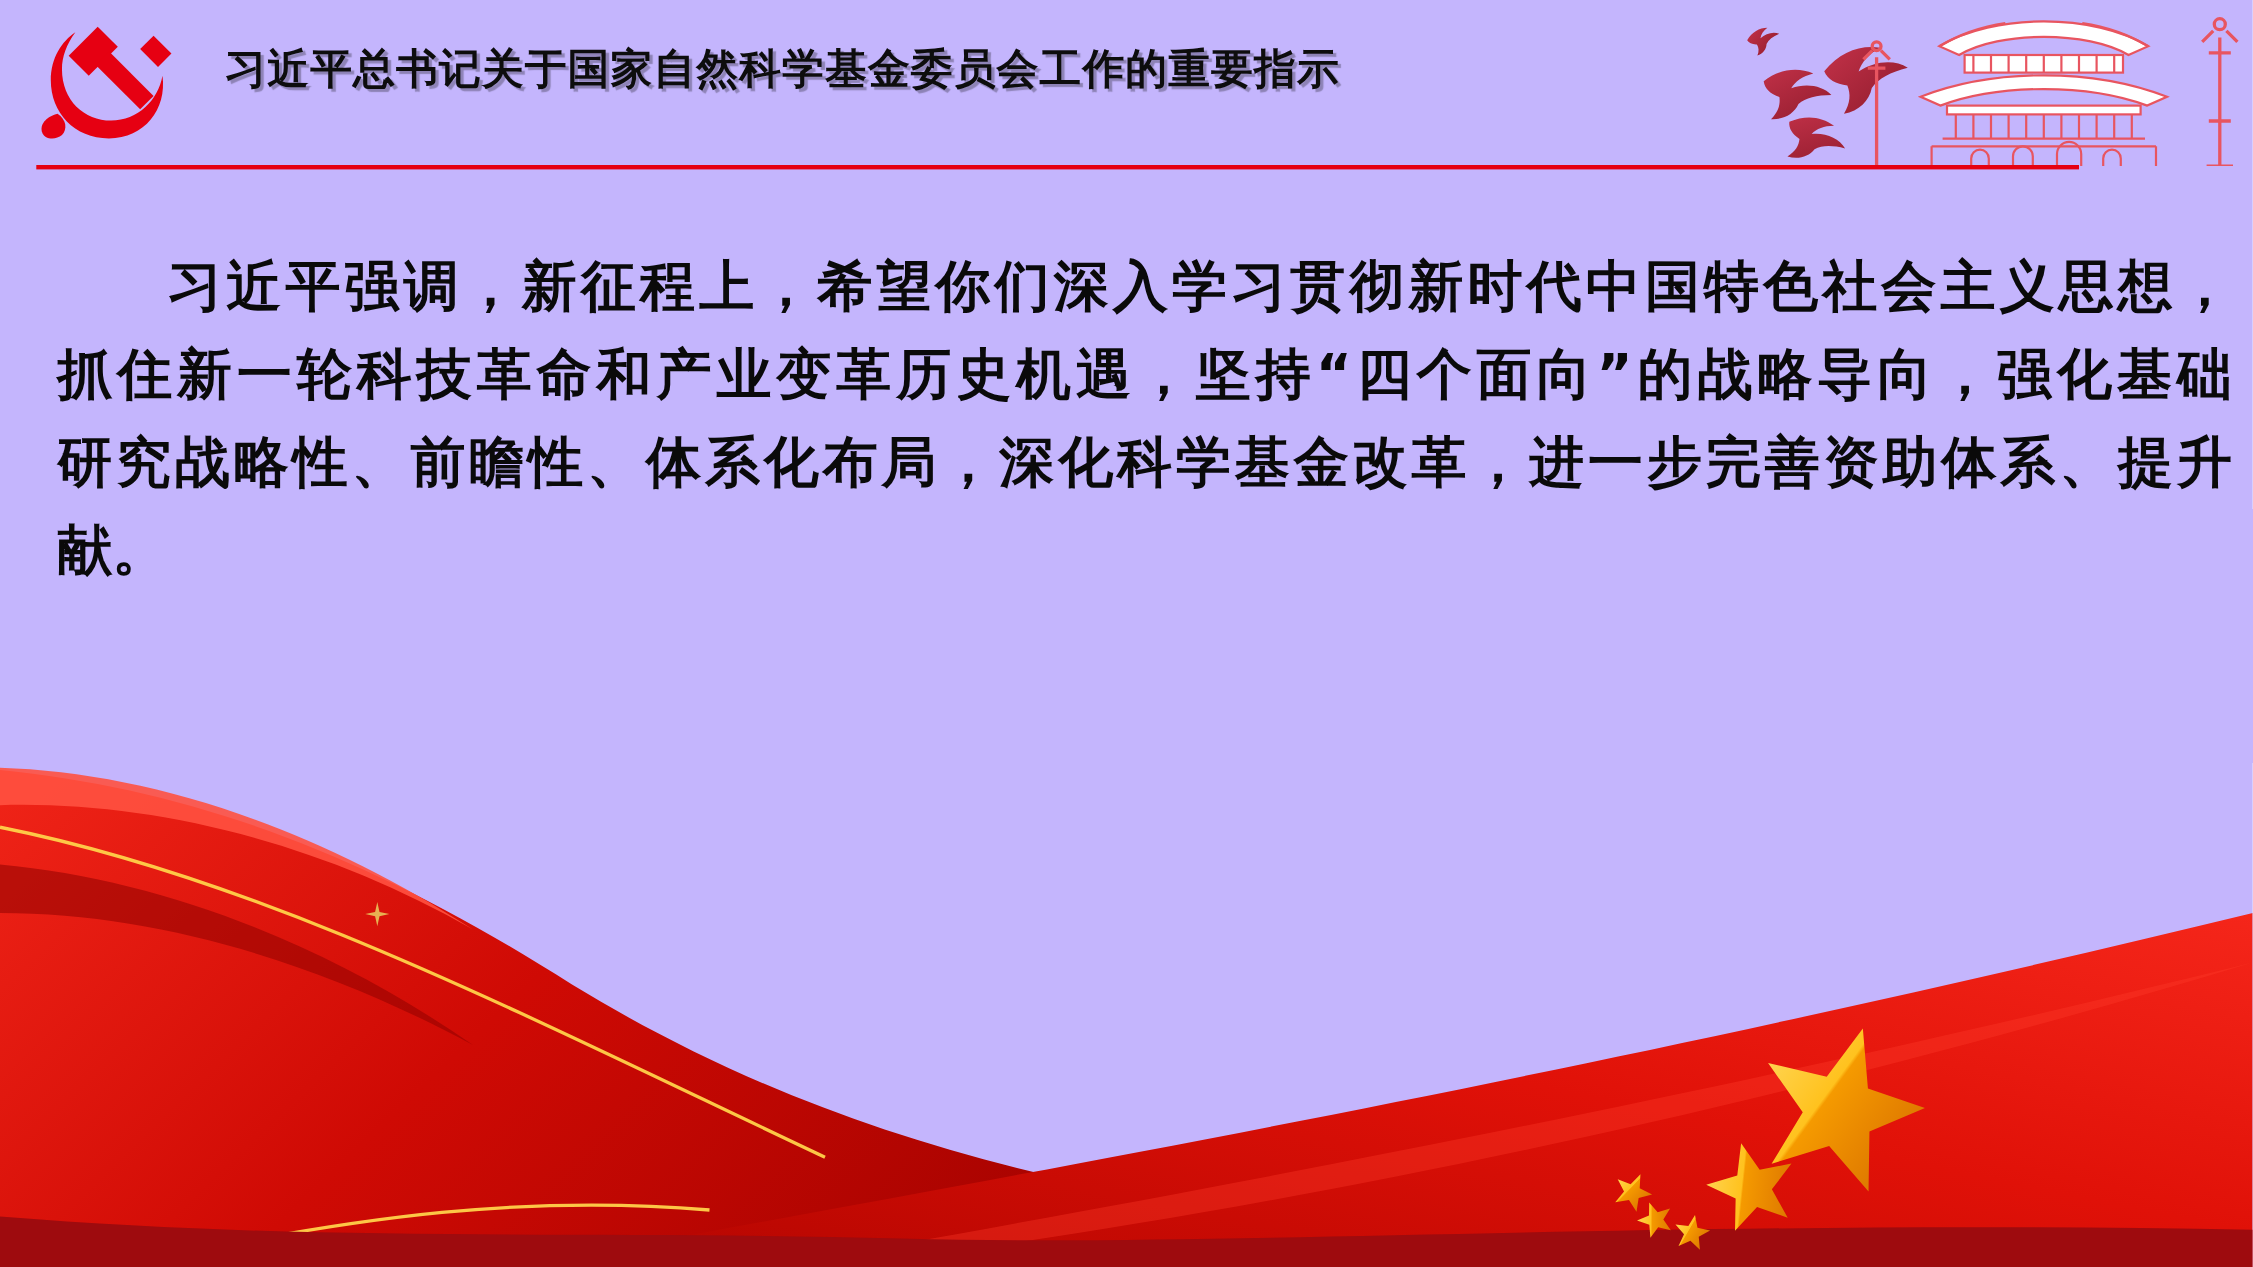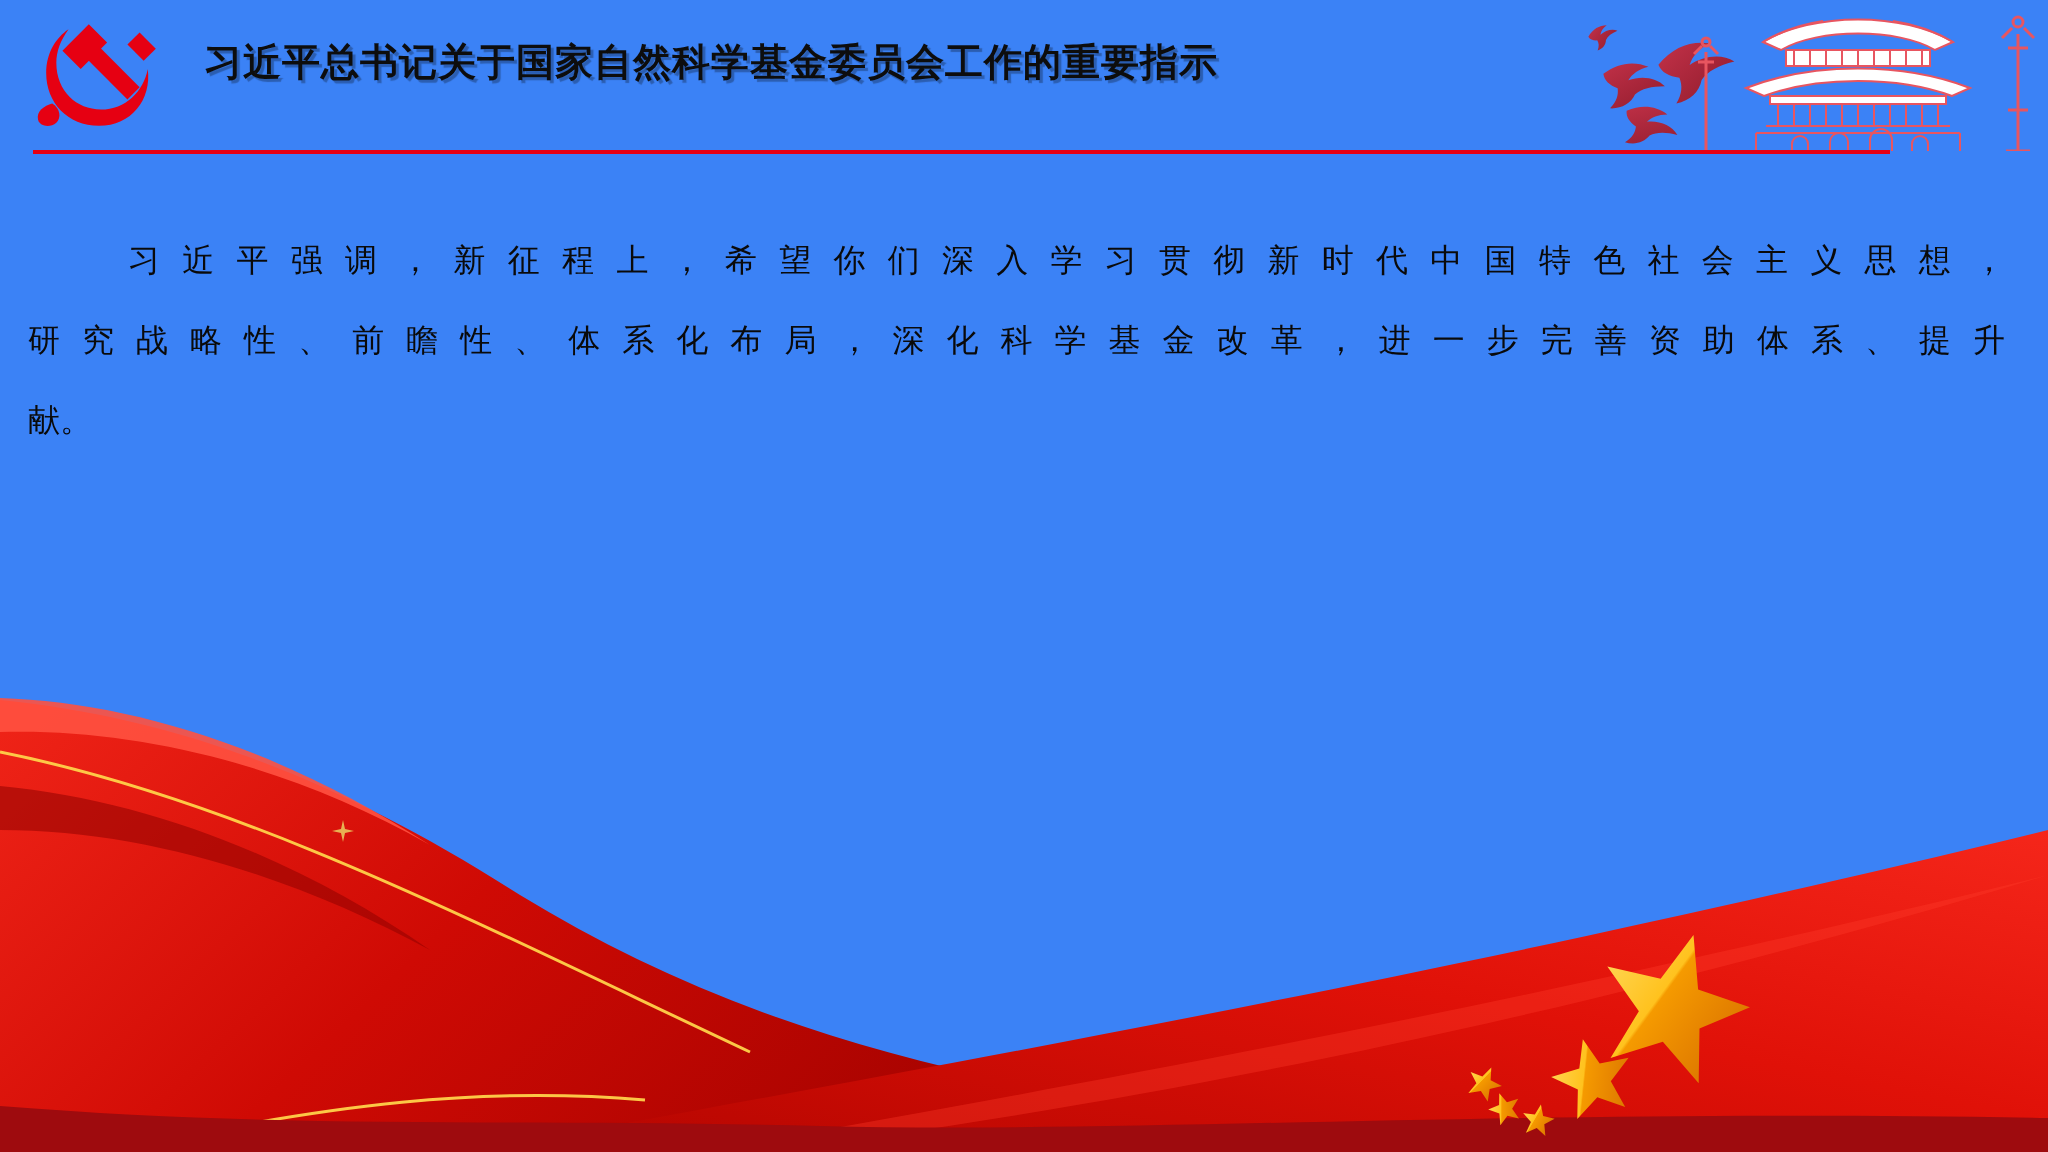--- a/index.html
+++ b/index.html
@@ -1,32 +1,32 @@
 <!DOCTYPE html>
 <html><head>
 <meta charset="utf-8">
 <style>
   html,body{margin:0;padding:0;background:#fff;}
   .slide{
-    position:relative;width:2048px;height:1152px;background:#3b82f6;
+    position:relative;width:2048px;height:1152px;background:#c4b5fd;
     overflow:hidden;font-family:"DejaVu Sans","Liberation Sans",sans-serif;
   }
   
   .emblem{position:absolute;left:34px;top:6px;width:132px;height:132px;}
   .page-title{
     position:absolute;left:204px;top:34px;height:56px;line-height:56px;
     font-size:38px;font-weight:800;color:#0d0d0d;letter-spacing:1px;
     text-shadow:3px 3px 1px rgba(0,0,0,.28);white-space:nowrap;
   }
   .header-deco{position:absolute;top:0;left:1578px;width:470px;height:151px;overflow:hidden;}
   .divider{position:absolute;left:33px;top:150px;width:1857px;height:4px;background:#e60012;}
   
   .body-text{
-    position:absolute;left:28px;top:220px;width:1977px;color:#0a0a0a;
-    font-size:32px;line-height:80px;font-weight:400;
+    position:absolute;left:52px;top:220px;width:1977px;color:#0a0a0a;
+    font-size:50px;line-height:80px;font-weight:700;
   }
   .tline{text-align:justify;text-align-last:justify;}
   .tline.first{text-indent:100px;}
   .tline.last{text-align:left;text-align-last:left;}
   
   .ribbon{position:absolute;left:0;bottom:0;width:2048px;height:462px;}
 </style>
 </head>
 <body>
 
@@ -90,20 +90,21 @@
           <circle cx="440" cy="22" r="5"></circle>
         <path d="M430 110 H450 M428 151 H452"></path>
       </g>
     </svg>
   </div>
 
   <div class="divider"></div>
 
   <div class="body-text">
     <div class="tline first">习近平强调，新征程上，希望你们深入学习贯彻新时代中国特色社会主义思想，</div>
+    <div class="tline">抓住新一轮科技革命和产业变革历史机遇，坚持“四个面向”的战略导向，强化基础</div>
     <div class="tline">研究战略性、前瞻性、体系化布局，深化科学基金改革，进一步完善资助体系、提升</div>
     <div class="tline last">献。</div>
   </div>
 
   <svg class="ribbon" viewBox="0 0 2048 462" aria-hidden="true">
     <defs>
       <linearGradient id="swathG" x1="0" y1="1" x2="1" y2="0">
         <stop offset="0" stop-color="#b30500"></stop>
           <stop offset="0.55" stop-color="#e01108"></stop>
           <stop offset="1" stop-color="#f5261a"></stop>

